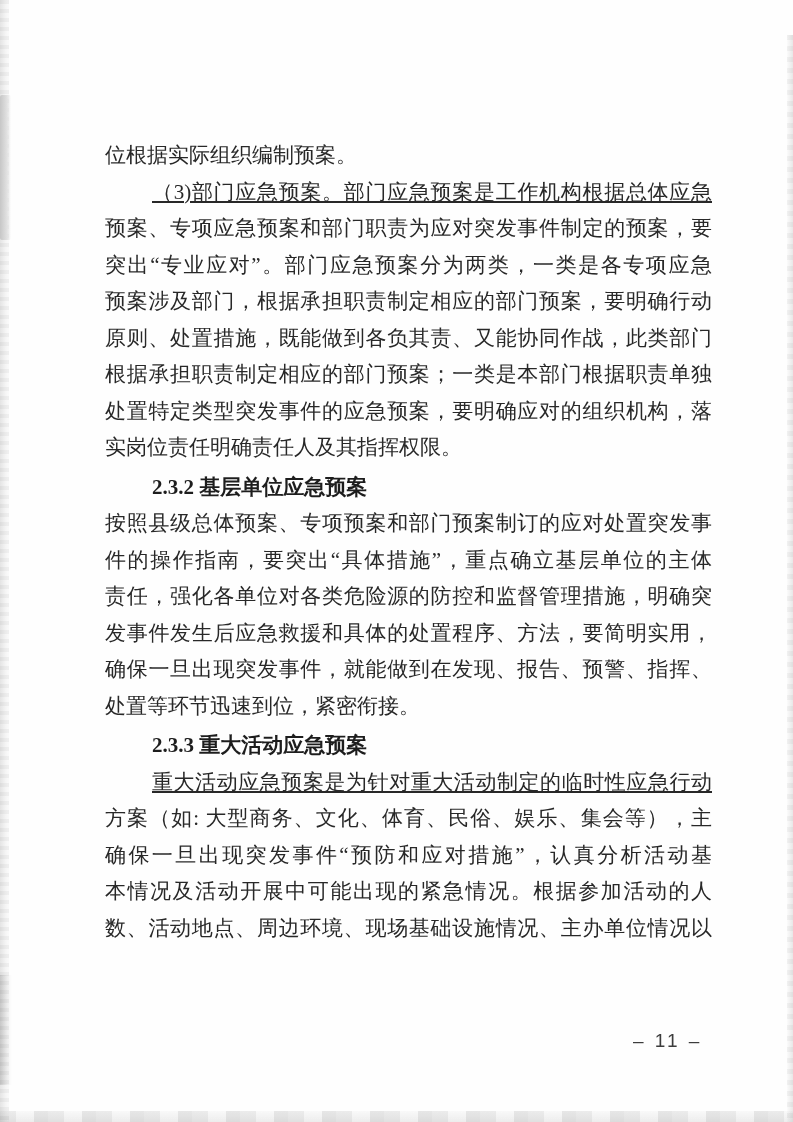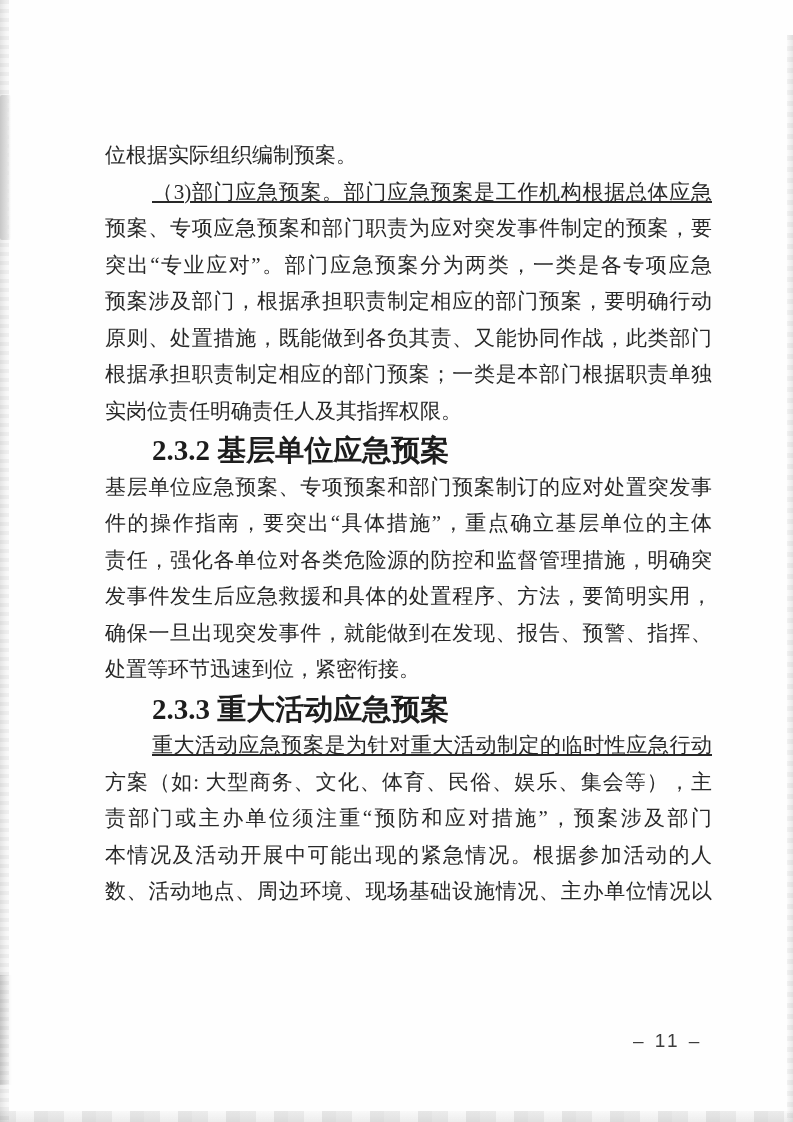--- a/index.html
+++ b/index.html
@@ -80,21 +80,21 @@
   .ln.first {
     text-indent: 47px;
     text-decoration: underline;
   }
   .heading {
     height: 36.5px;
     line-height: 36.5px;
     margin-top: 3px;
     font-weight: bold;
     text-indent: 47px;
-    font-size: 29px;
+    font-size: 21px;
     color: #1d1d1d;
   }
   .page-number {
     position: absolute;
     left: 633px;
     top: 1030px;
     font-size: 19px;
     color: #3c3c3c;
     letter-spacing: 3px;
     font-family: Liberation Sans, sans-serif;
@@ -112,31 +112,32 @@
   <div class="edge-bottom"></div>
 
   <div class="content">
     <div class="ln end">位根据实际组织编制预案。</div>
     <div class="ln first">（3)部门应急预案。部门应急预案是工作机构根据总体应急</div>
     <div class="ln">预案、专项应急预案和部门职责为应对突发事件制定的预案，要</div>
     <div class="ln">突出“专业应对”。部门应急预案分为两类，一类是各专项应急</div>
     <div class="ln">预案涉及部门，根据承担职责制定相应的部门预案，要明确行动</div>
     <div class="ln">原则、处置措施，既能做到各负其责、又能协同作战，此类部门</div>
     <div class="ln">根据承担职责制定相应的部门预案；一类是本部门根据职责单独</div>
+    <div class="ln">处置特定类型突发事件的应急预案，要明确应对的组织机构，落</div>
     <div class="ln end">实岗位责任明确责任人及其指挥权限。</div>
     <div class="heading">2.3.2 基层单位应急预案</div>
-    <div class="ln">基层单位应急预案、专项预案和部门预案制订的应对处置突发事</div>
+    <div class="ln">按照县级总体预案、专项预案和部门预案制订的应对处置突发事</div>
     <div class="ln">件的操作指南，要突出“具体措施”，重点确立基层单位的主体</div>
     <div class="ln">责任，强化各单位对各类危险源的防控和监督管理措施，明确突</div>
     <div class="ln">发事件发生后应急救援和具体的处置程序、方法，要简明实用，</div>
     <div class="ln">确保一旦出现突发事件，就能做到在发现、报告、预警、指挥、</div>
     <div class="ln end">处置等环节迅速到位，紧密衔接。</div>
     <div class="heading">2.3.3 重大活动应急预案</div>
     <div class="ln first">重大活动应急预案是为针对重大活动制定的临时性应急行动</div>
     <div class="ln">方案（如: 大型商务、文化、体育、民俗、娱乐、集会等），主</div>
-    <div class="ln">责部门或主办单位须注重“预防和应对措施”，预案涉及部门</div>
+    <div class="ln">确保一旦出现突发事件“预防和应对措施”，认真分析活动基</div>
     <div class="ln">本情况及活动开展中可能出现的紧急情况。根据参加活动的人</div>
     <div class="ln">数、活动地点、周边环境、现场基础设施情况、主办单位情况以</div>
   </div>
 
   <div class="page-number">– 11 –</div>
 
 </div>
 
 </body></html>

